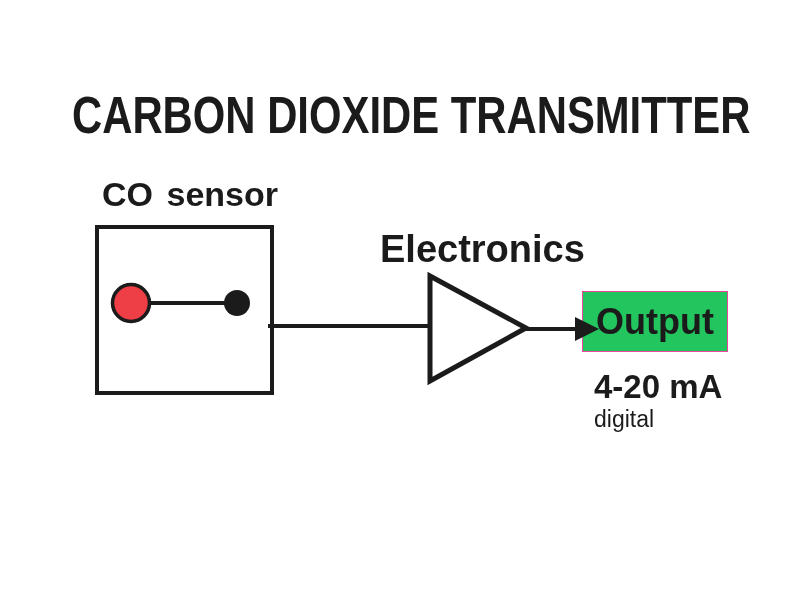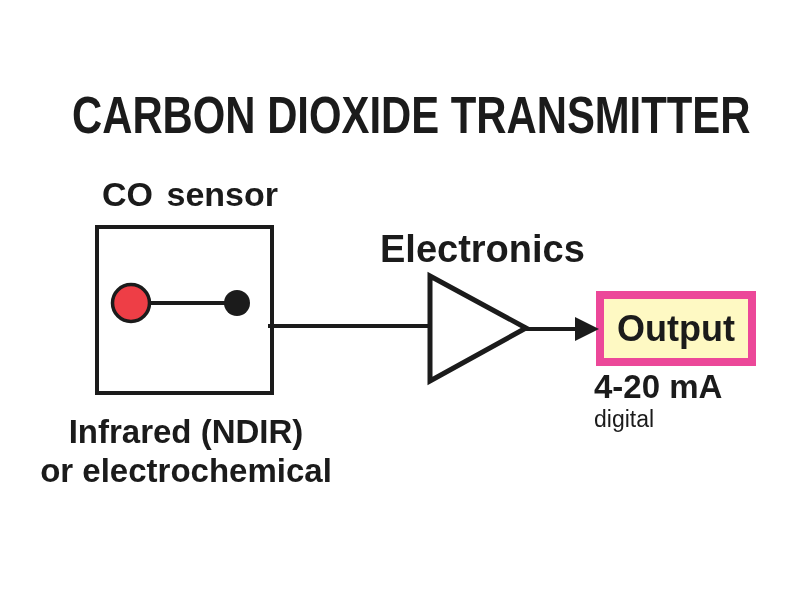--- a/index.html
+++ b/index.html
@@ -58,26 +58,26 @@
     top: 232px;
     width: 200px;
     text-align: left;
     font-size: 38px;
     font-weight: 700;
     line-height: 34px;
     white-space: nowrap;
   }
 
   .output-box {
-    left: 596px;
+    left: 582px;
     top: 291px;
     width: 144px;
     height: 59px;
-    border: 8px solid #ec4899;
-    background: #fef9c3;
+    border: 1px solid #ec4899;
+    background: #22c55e;
     display: flex;
     align-items: center;
     justify-content: center;
   }
   .output-label {
     font-size: 36px;
     font-weight: 700;
     line-height: 36px;
     white-space: nowrap;
   }
@@ -136,24 +136,20 @@
 
   <div class="abs output-box">
     <span class="output-label">Output</span>
   </div>
 
   <div class="abs output-caption">
     <div class="line1">4-20 mA</div>
     <div class="line2">digital</div>
   </div>
 
-  <div class="abs sensor-caption">
-    <div>Infrared (NDIR)</div>
-    <div>or electrochemical</div>
-  </div>
 
   <svg class="abs diagram-shapes" viewBox="0 0 800 600">
 
     <line x1="149" y1="303" x2="226" y2="303" class="stroke-ink" stroke-width="4"></line>
 
     <circle cx="131" cy="303" r="18.5" class="stroke-ink" stroke-width="3.5" style="fill: rgb(238, 62, 70);"></circle>
 
     <circle cx="237" cy="303" r="13" class="fill-ink"></circle>
 
     <line x1="268" y1="326" x2="430" y2="326" class="stroke-ink" stroke-width="4"></line>

